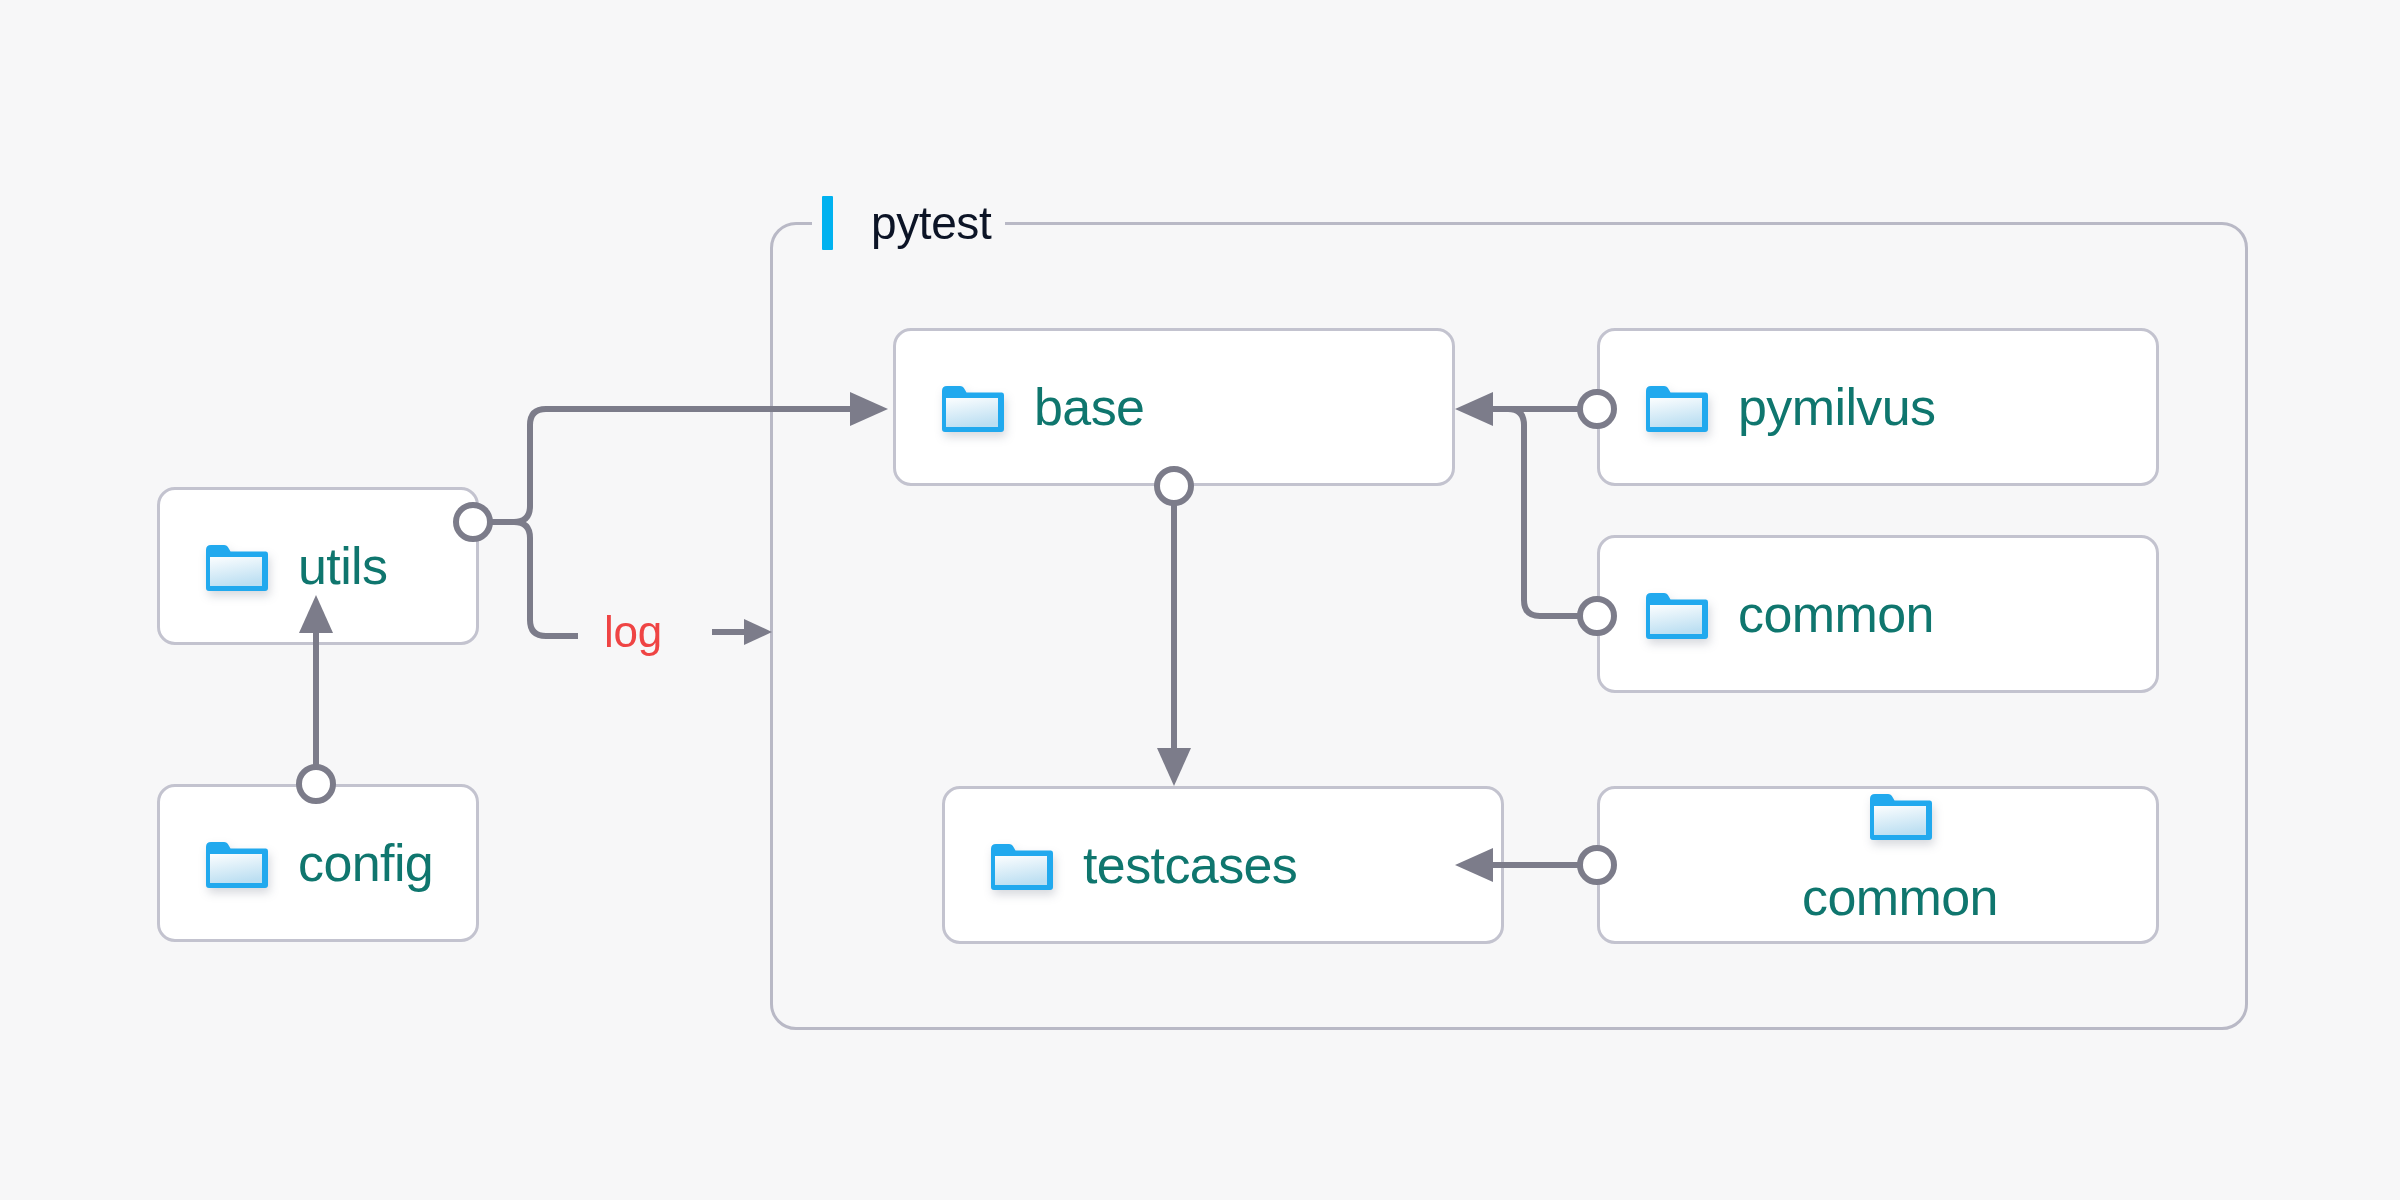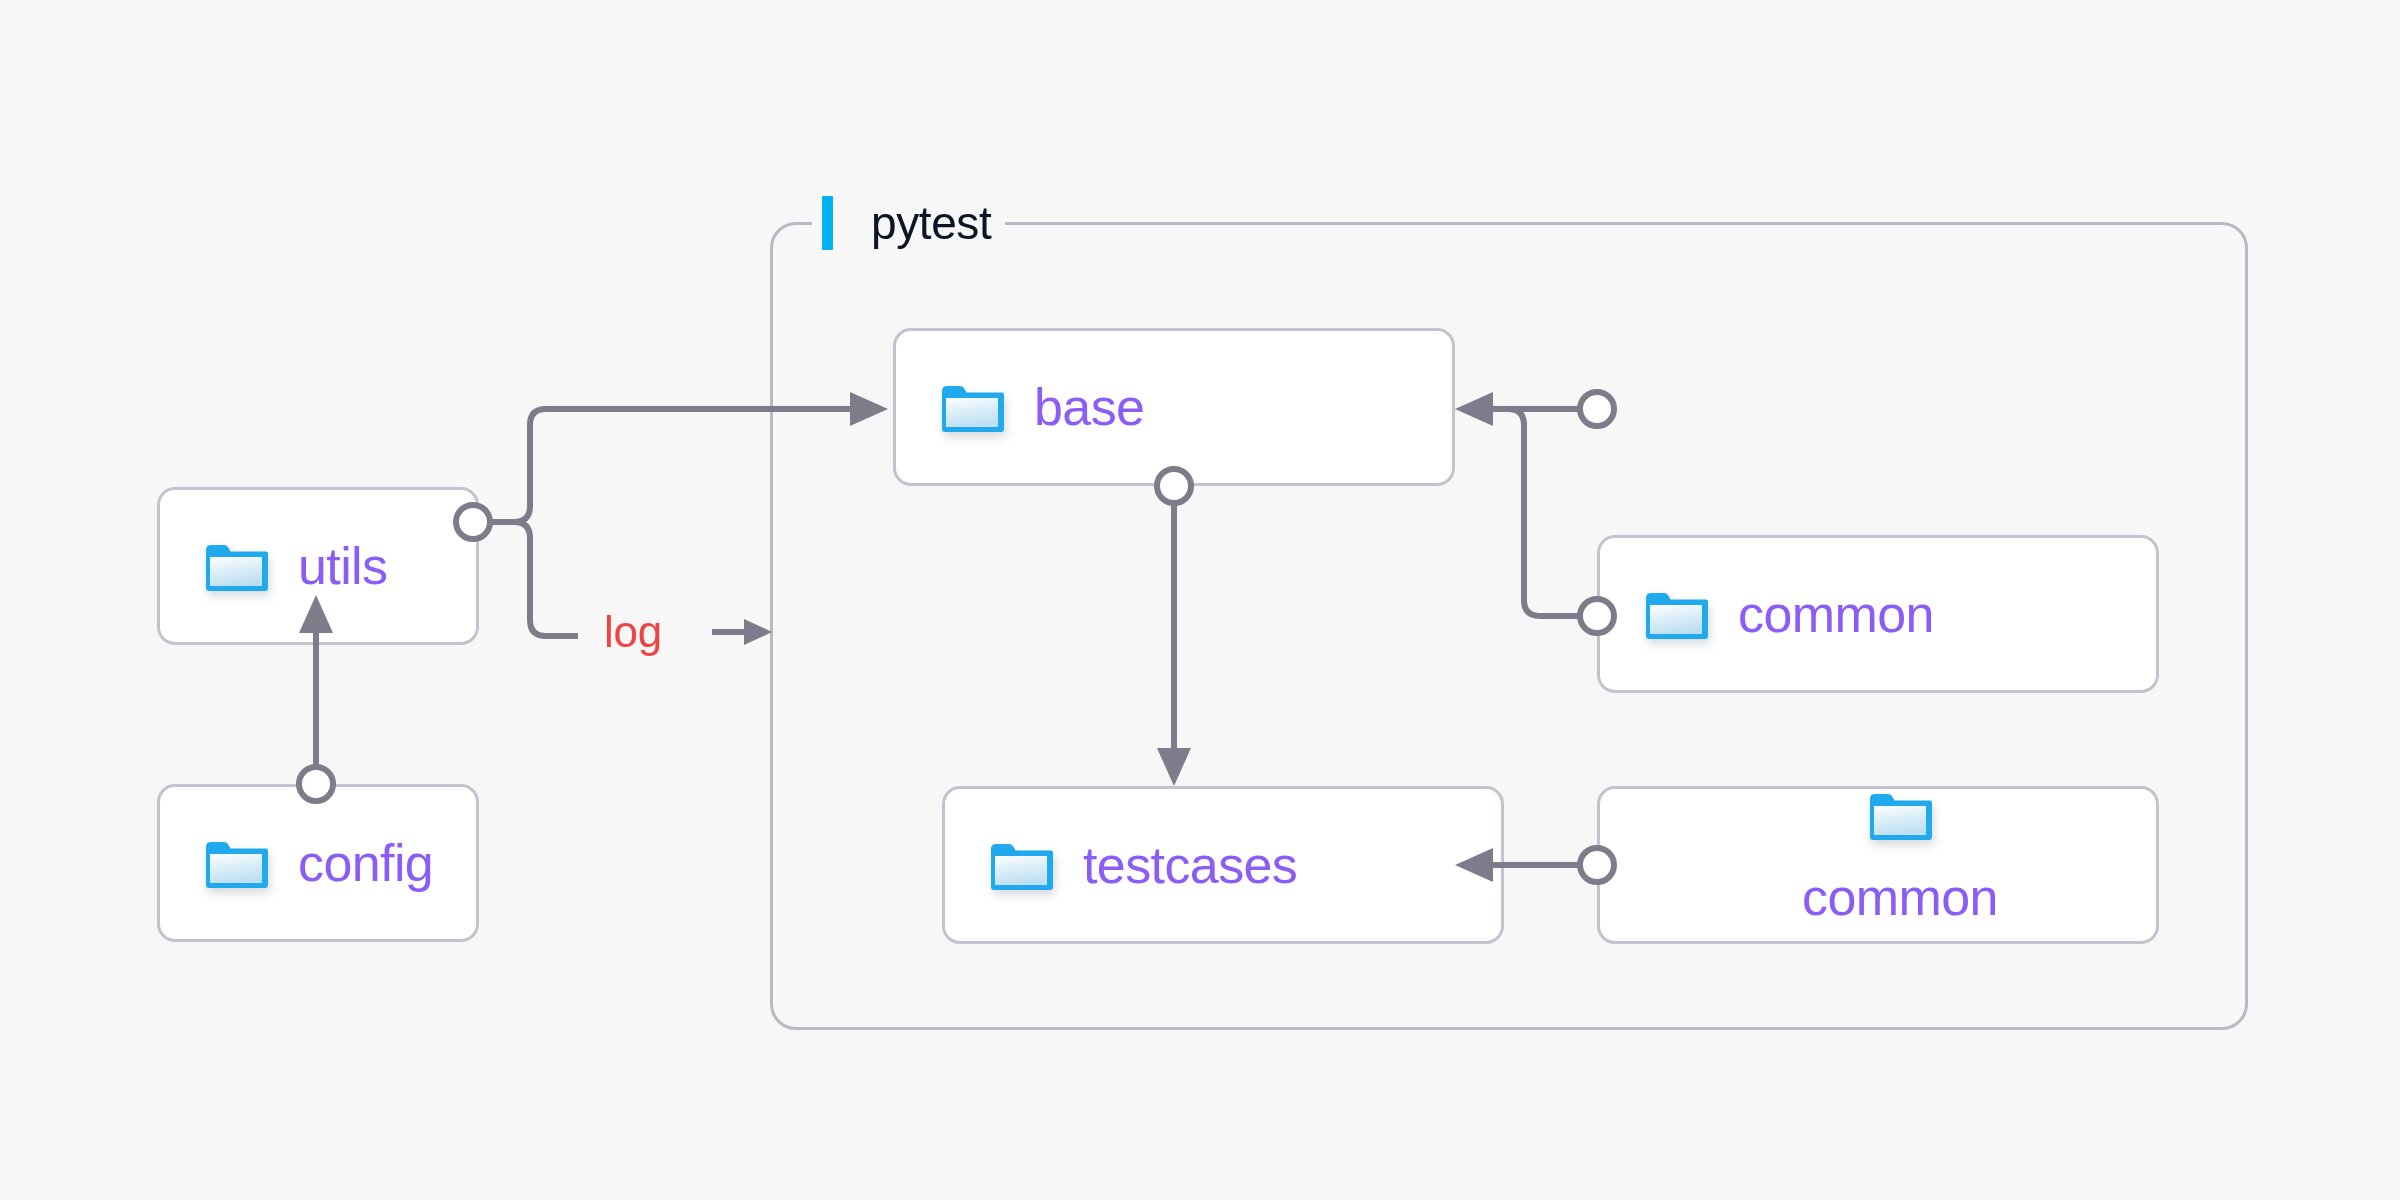--- a/index.html
+++ b/index.html
@@ -63,21 +63,21 @@
     background: #ffffff;
     border: 3px solid #c3c3cf;
     border-radius: 18px;
     display: flex;
     align-items: center;
     padding-left: 44px;
     gap: 30px;
   }
   .node-label {
     font-size: 52px;
-    color: #8b5cf6;
+    color: #0f766e;
     letter-spacing: -0.6px;
     line-height: 1;
     white-space: nowrap;
   }
 
   
   .folder-icon {
     width: 64px;
     height: 52px;
     flex: none;
@@ -167,20 +167,29 @@
   <div class="node" style="left:942px; top:786px; width:562px; height:158px;">
     <span class="folder-icon">
       <svg viewBox="0 0 64 52" xmlns="http://www.w3.org/2000/svg">
         <path d="M2 10 q0-5 5-5 h13 q3 0 4.5 3 l2 3.5 H62 q2 0 2 2.5 V48 q0 3-3 3 H5 q-3 0-3-3 Z" fill="#21a9ee"></path>
         <path d="M4.5 15.5 H59.5 V47.5 H4.5 Z" fill="url(#fg1)" stroke="#21a9ee" stroke-width="3"></path>
       </svg>
     </span>
     <span class="node-label">testcases</span>
   </div>
 
+  <div class="node" style="left:1597px; top:328px; width:562px; height:158px;">
+    <span class="folder-icon">
+      <svg viewBox="0 0 64 52" xmlns="http://www.w3.org/2000/svg">
+        <path d="M2 10 q0-5 5-5 h13 q3 0 4.5 3 l2 3.5 H62 q2 0 2 2.5 V48 q0 3-3 3 H5 q-3 0-3-3 Z" fill="#21a9ee"></path>
+        <path d="M4.5 15.5 H59.5 V47.5 H4.5 Z" fill="url(#fg1)" stroke="#21a9ee" stroke-width="3"></path>
+      </svg>
+    </span>
+    <span class="node-label">pymilvus</span>
+  </div>
 
   <div class="node" style="left:1597px; top:535px; width:562px; height:158px;">
     <span class="folder-icon">
       <svg viewBox="0 0 64 52" xmlns="http://www.w3.org/2000/svg">
         <path d="M2 10 q0-5 5-5 h13 q3 0 4.5 3 l2 3.5 H62 q2 0 2 2.5 V48 q0 3-3 3 H5 q-3 0-3-3 Z" fill="#21a9ee"></path>
         <path d="M4.5 15.5 H59.5 V47.5 H4.5 Z" fill="url(#fg1)" stroke="#21a9ee" stroke-width="3"></path>
       </svg>
     </span>
     <span class="node-label">common</span>
   </div>

